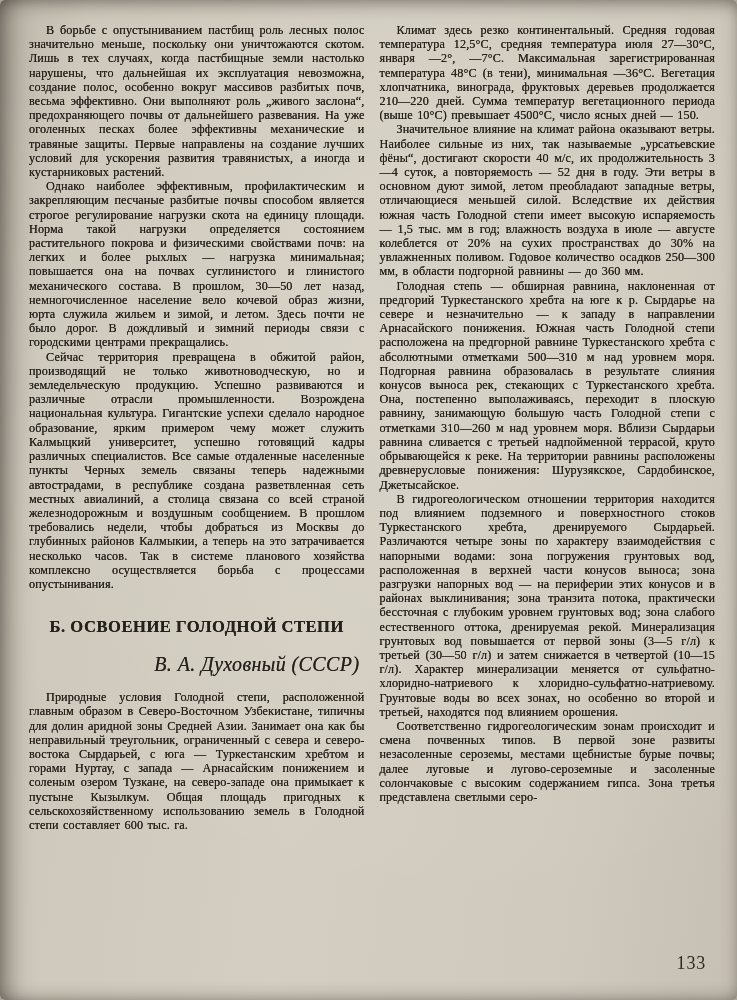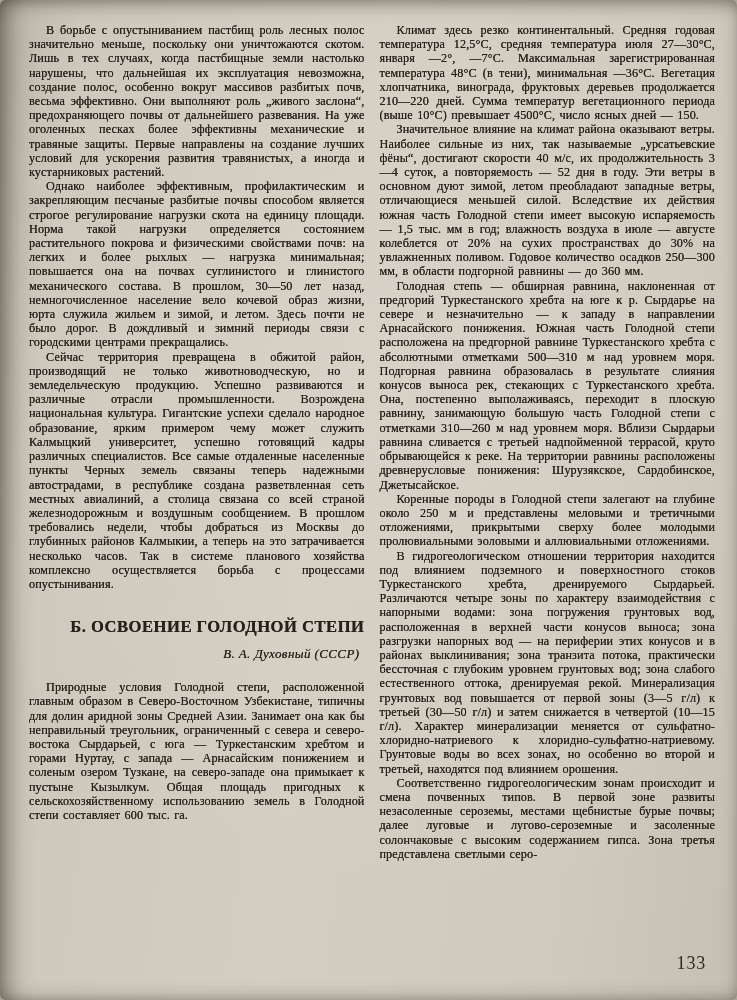--- a/index.html
+++ b/index.html
@@ -45,31 +45,31 @@
   }
   .col p.continuation {
     text-indent: 0;
   }
   .section-heading {
     margin: 26px 0 6px 0;
     font-size: 16.6px;
     line-height: 20px;
     font-weight: bold;
     letter-spacing: 0.5px;
-    text-align: right;
+    text-align: center;
     text-indent: 0;
     text-shadow: 0 0 0.5px rgba(32,28,22,0.9);
   }
   .author {
     font-style: italic;
-    font-size: 13px;
+    font-size: 20px;
     line-height: 18px;
     text-align: right;
     padding-right: 5px;
-    margin: 8px 0 17px 0;
+    margin: 18px 0 17px 0;
     letter-spacing: 0.4px;
     text-shadow: 0 0 0.4px rgba(32,28,22,0.8);
   }
   .page-number {
     position: absolute;
     right: 31px;
     bottom: 30px;
     font-size: 18px;
     letter-spacing: 0.8px;
     color: #2c2822;
@@ -87,21 +87,20 @@
       <p>Сейчас территория превращена в обжитой район, производящий не только животноводческую, но и земледельческую продукцию. Успешно развиваются и различные отрасли промышленности. Возрождена национальная культура. Гигантские успехи сделало народное образование, ярким примером чему может служить Калмыцкий университет, успешно готовящий кадры различных специалистов. Все самые отдаленные населенные пункты Черных земель связаны теперь надежными автострадами, в республике создана разветвленная сеть местных авиалиний, а столица связана со всей страной железнодорожным и воздушным сообщением. В прошлом требовались недели, чтобы добраться из Москвы до глубинных районов Калмыкии, а теперь на это затрачивается несколько часов. Так в системе планового хозяйства комплексно осуществляется борьба с процессами опустынивания.</p>
       <h2 class="section-heading">Б. ОСВОЕНИЕ ГОЛОДНОЙ СТЕПИ</h2>
       <div class="author">В. А. Духовный (СССР)</div>
       <p>Природные условия Голодной степи, расположенной главным образом в Северо-Восточном Узбекистане, типичны для долин аридной зоны Средней Азии. Занимает она как бы неправильный треугольник, ограниченный с севера и северо-востока Сырдарьей, с юга — Туркестанским хребтом и горами Нуртау, с запада — Арнасайским понижением и соленым озером Тузкане, на северо-западе она примыкает к пустыне Кызылкум. Общая площадь пригодных к сельскохозяйственному использованию земель в Голодной степи составляет 600 тыс. га.</p>
     </div>
 
     <div class="col">
       <p>Климат здесь резко континентальный. Средняя годовая температура 12,5°С, средняя температура июля 27—30°С, января —2°, —7°С. Максимальная зарегистрированная температура 48°С (в тени), минимальная —36°С. Вегетация хлопчатника, винограда, фруктовых деревьев продолжается 210—220 дней. Сумма температур вегетационного периода (выше 10°С) превышает 4500°С, число ясных дней — 150.</p>
       <p>Значительное влияние на климат района оказывают ветры. Наиболее сильные из них, так называемые „урсатьевские фёны“, достигают скорости 40 м/с, их продолжительность 3—4 суток, а повторяемость — 52 дня в году. Эти ветры в основном дуют зимой, летом преобладают западные ветры, отличающиеся меньшей силой. Вследствие их действия южная часть Голодной степи имеет высокую испаряемость — 1,5 тыс. мм в год; влажность воздуха в июле — августе колеблется от 20% на сухих пространствах до 30% на увлажненных поливом. Годовое количество осадков 250—300 мм, в области подгорной равнины — до 360 мм.</p>
       <p>Голодная степь — обширная равнина, наклоненная от предгорий Туркестанского хребта на юге к р. Сырдарье на севере и незначительно — к западу в направлении Арнасайского понижения. Южная часть Голодной степи расположена на предгорной равнине Туркестанского хребта с абсолютными отметками 500—310 м над уровнем моря. Подгорная равнина образовалась в результате слияния конусов выноса рек, стекающих с Туркестанского хребта. Она, постепенно выполаживаясь, переходит в плоскую равнину, занимающую большую часть Голодной степи с отметками 310—260 м над уровнем моря. Вблизи Сырдарьи равнина сливается с третьей надпойменной террасой, круто обрывающейся к реке. На территории равнины расположены древнерусловые понижения: Шурузякское, Сардобинское, Джетысайское.</p>
-      <p>Коренные породы в Голодной степи залегают на глубине около 250 м и представлены меловыми и третичными отложениями, прикрытыми сверху более молодыми пролювиальными эоловыми и аллювиальными отложениями.</p>
       <p>В гидрогеологическом отношении территория находится под влиянием подземного и поверхностного стоков Туркестанского хребта, дренируемого Сырдарьей. Различаются четыре зоны по характеру взаимодействия с напорными водами: зона погружения грунтовых вод, расположенная в верхней части конусов выноса; зона разгрузки напорных вод — на периферии этих конусов и в районах выклинивания; зона транзита потока, практически бессточная с глубоким уровнем грунтовых вод; зона слабого естественного оттока, дренируемая рекой. Минерализация грунтовых вод повышается от первой зоны (3—5 г/л) к третьей (30—50 г/л) и затем снижается в четвертой (10—15 г/л). Характер минерализации меняется от сульфатно-хлоридно-натриевого к хлоридно-сульфатно-натриевому. Грунтовые воды во всех зонах, но особенно во второй и третьей, находятся под влиянием орошения.</p>
       <p>Соответственно гидрогеологическим зонам происходит и смена почвенных типов. В первой зоне развиты незасоленные сероземы, местами щебнистые бурые почвы; далее луговые и лугово-сероземные и засоленные солончаковые с высоким содержанием гипса. Зона третья представлена светлыми серо-</p>
     </div>
 
   </div>
 
   <div class="page-number">133</div>
 </div>
 
 </body></html>

